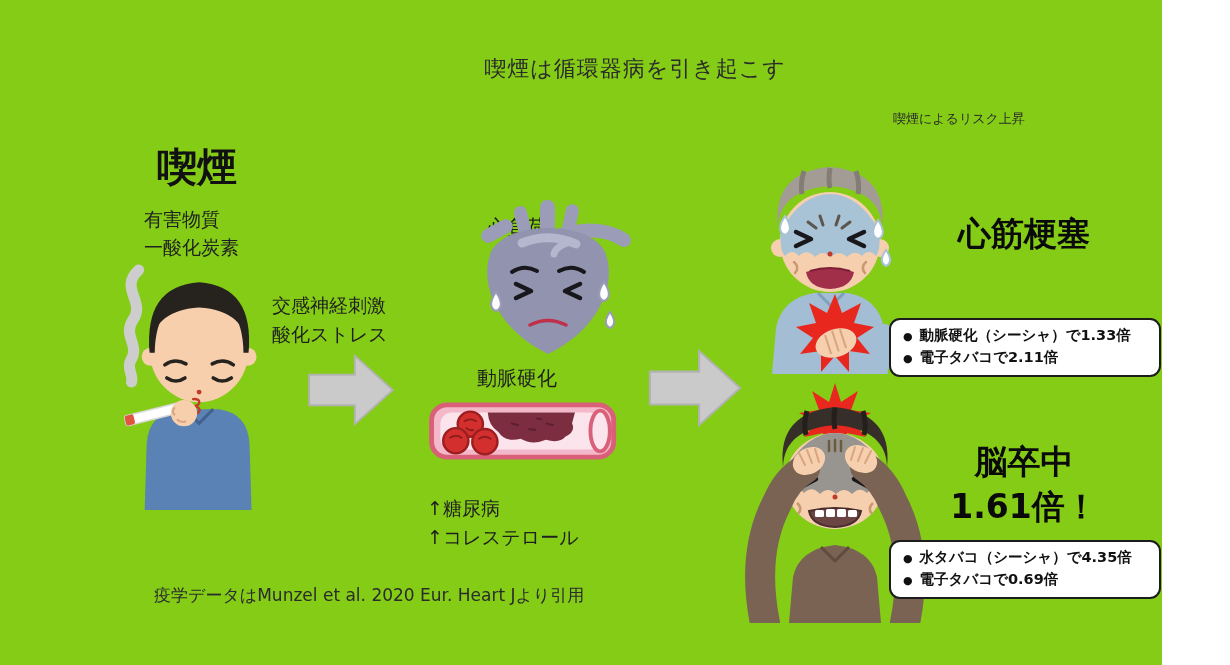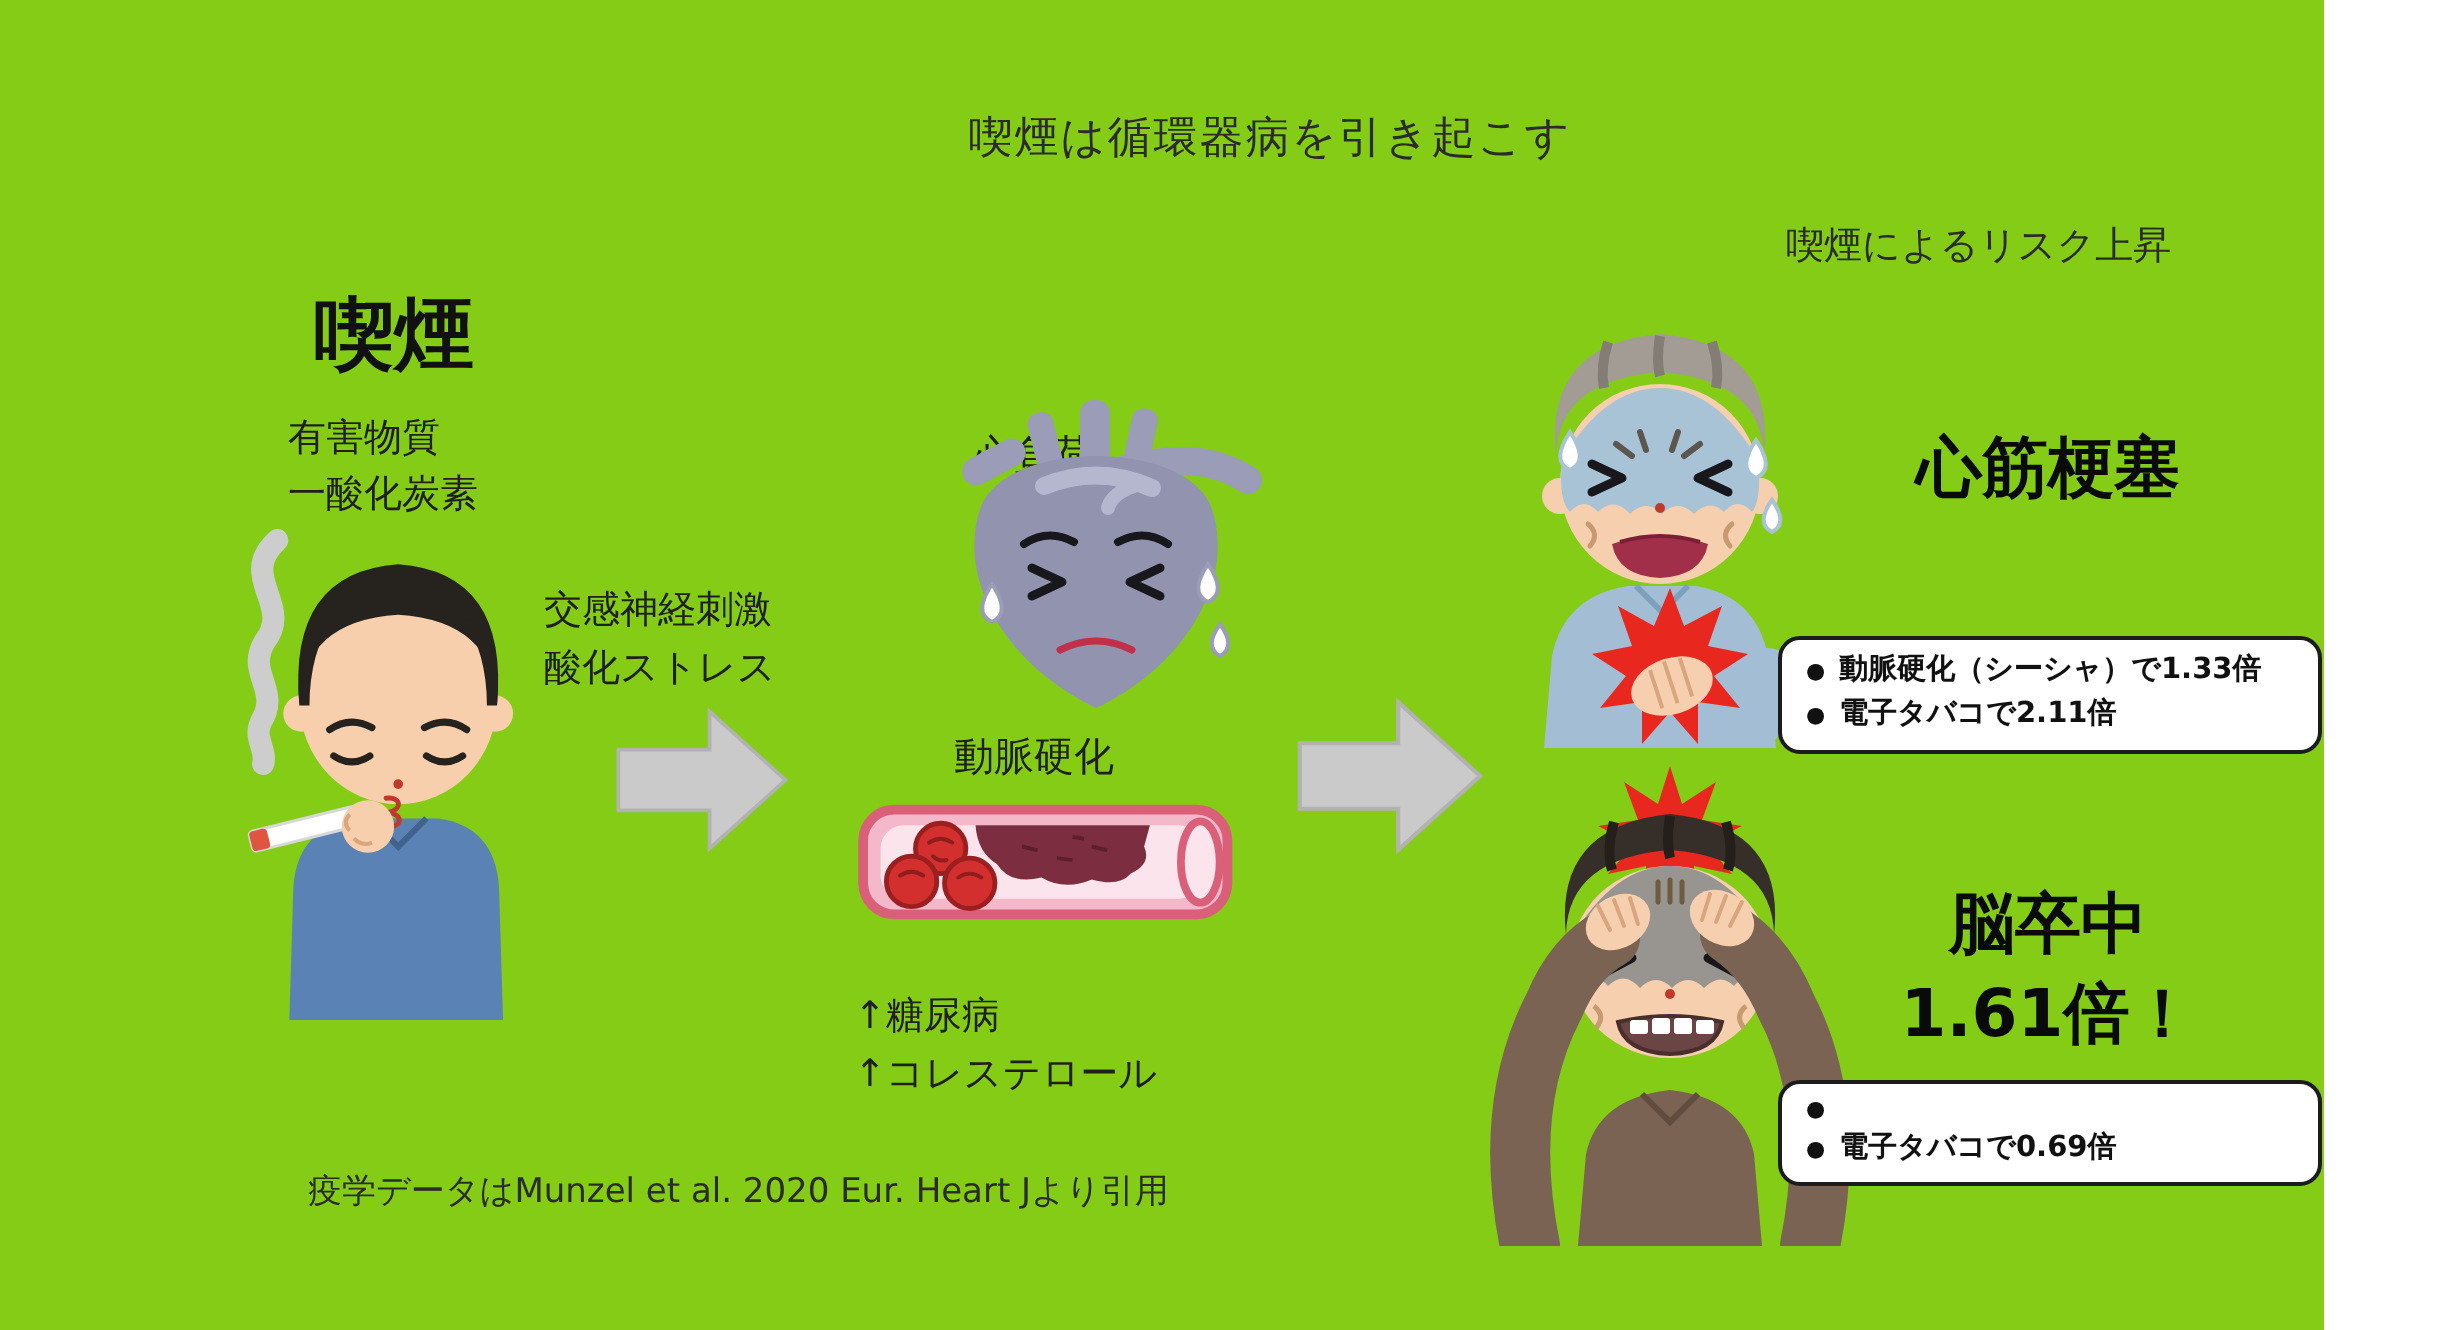--- a/index.html
+++ b/index.html
@@ -2,21 +2,21 @@
 <html><head>
 <meta charset="utf-8">
 <style>
   html,body{margin:0;padding:0;background:#ffffff;}
   .canvas{
     position:relative;width:1162px;height:665px;background:#84cc16;overflow:hidden;
     font-family:"DejaVu Sans","Liberation Sans",sans-serif;color:#1f1f1f;
   }
   .abs{position:absolute;}
   .title{left:0;top:54px;width:1270px;text-align:center;font-size:22px;letter-spacing:1px;color:#2b2b2b;}
-  .risk-heading{left:893px;top:110px;font-size:19px;color:#2b2b2b;}
+  .risk-heading{left:893px;top:110px;font-size:13px;color:#2b2b2b;}
   .cause-heading{left:157px;top:140px;font-size:40px;font-weight:bold;color:#111;}
   .cause-sub{left:144px;top:206px;font-size:19px;line-height:1.45;color:#1f1f1f;}
   .mechanism-text{left:272px;top:291px;font-size:19px;line-height:1.5;color:#1f1f1f;}
   .heart-label{left:487px;top:166px;font-size:20px;color:#1f1f1f;margin-top:48px;}
   .vessel-label{left:477px;top:365px;font-size:20px;color:#1f1f1f;}
   .metabolic-text{left:427px;top:494px;font-size:19px;line-height:1.55;color:#1f1f1f;}
   .citation{left:154px;top:584px;font-size:17px;color:#2b2b2b;}
   .outcome{width:262px;text-align:center;font-weight:bold;color:#0a0a0a;line-height:1.35;font-size:33px;}
   .outcome-1{left:893px;top:212px;}
   .outcome-2{left:893px;top:440px;}
@@ -205,20 +205,21 @@
     </g>
   </svg>
 
   <div class="abs outcome outcome-2">
     <div>脳卒中</div>
     <div>1.61倍！</div>
   </div>
   <div class="abs note-box note-box-2">
     <div class="note-line">
       <span class="note-bullet">●</span>
+      <span>水タバコ（シーシャ）で4.35倍</span>
     </div>
     <div class="note-line">
       <span class="note-bullet">●</span>
       <span>電子タバコで0.69倍</span>
     </div>
   </div>
 
   <div class="abs citation">疫学データはMunzel et al. 2020 Eur. Heart Jより引用</div>
 
 </div>

